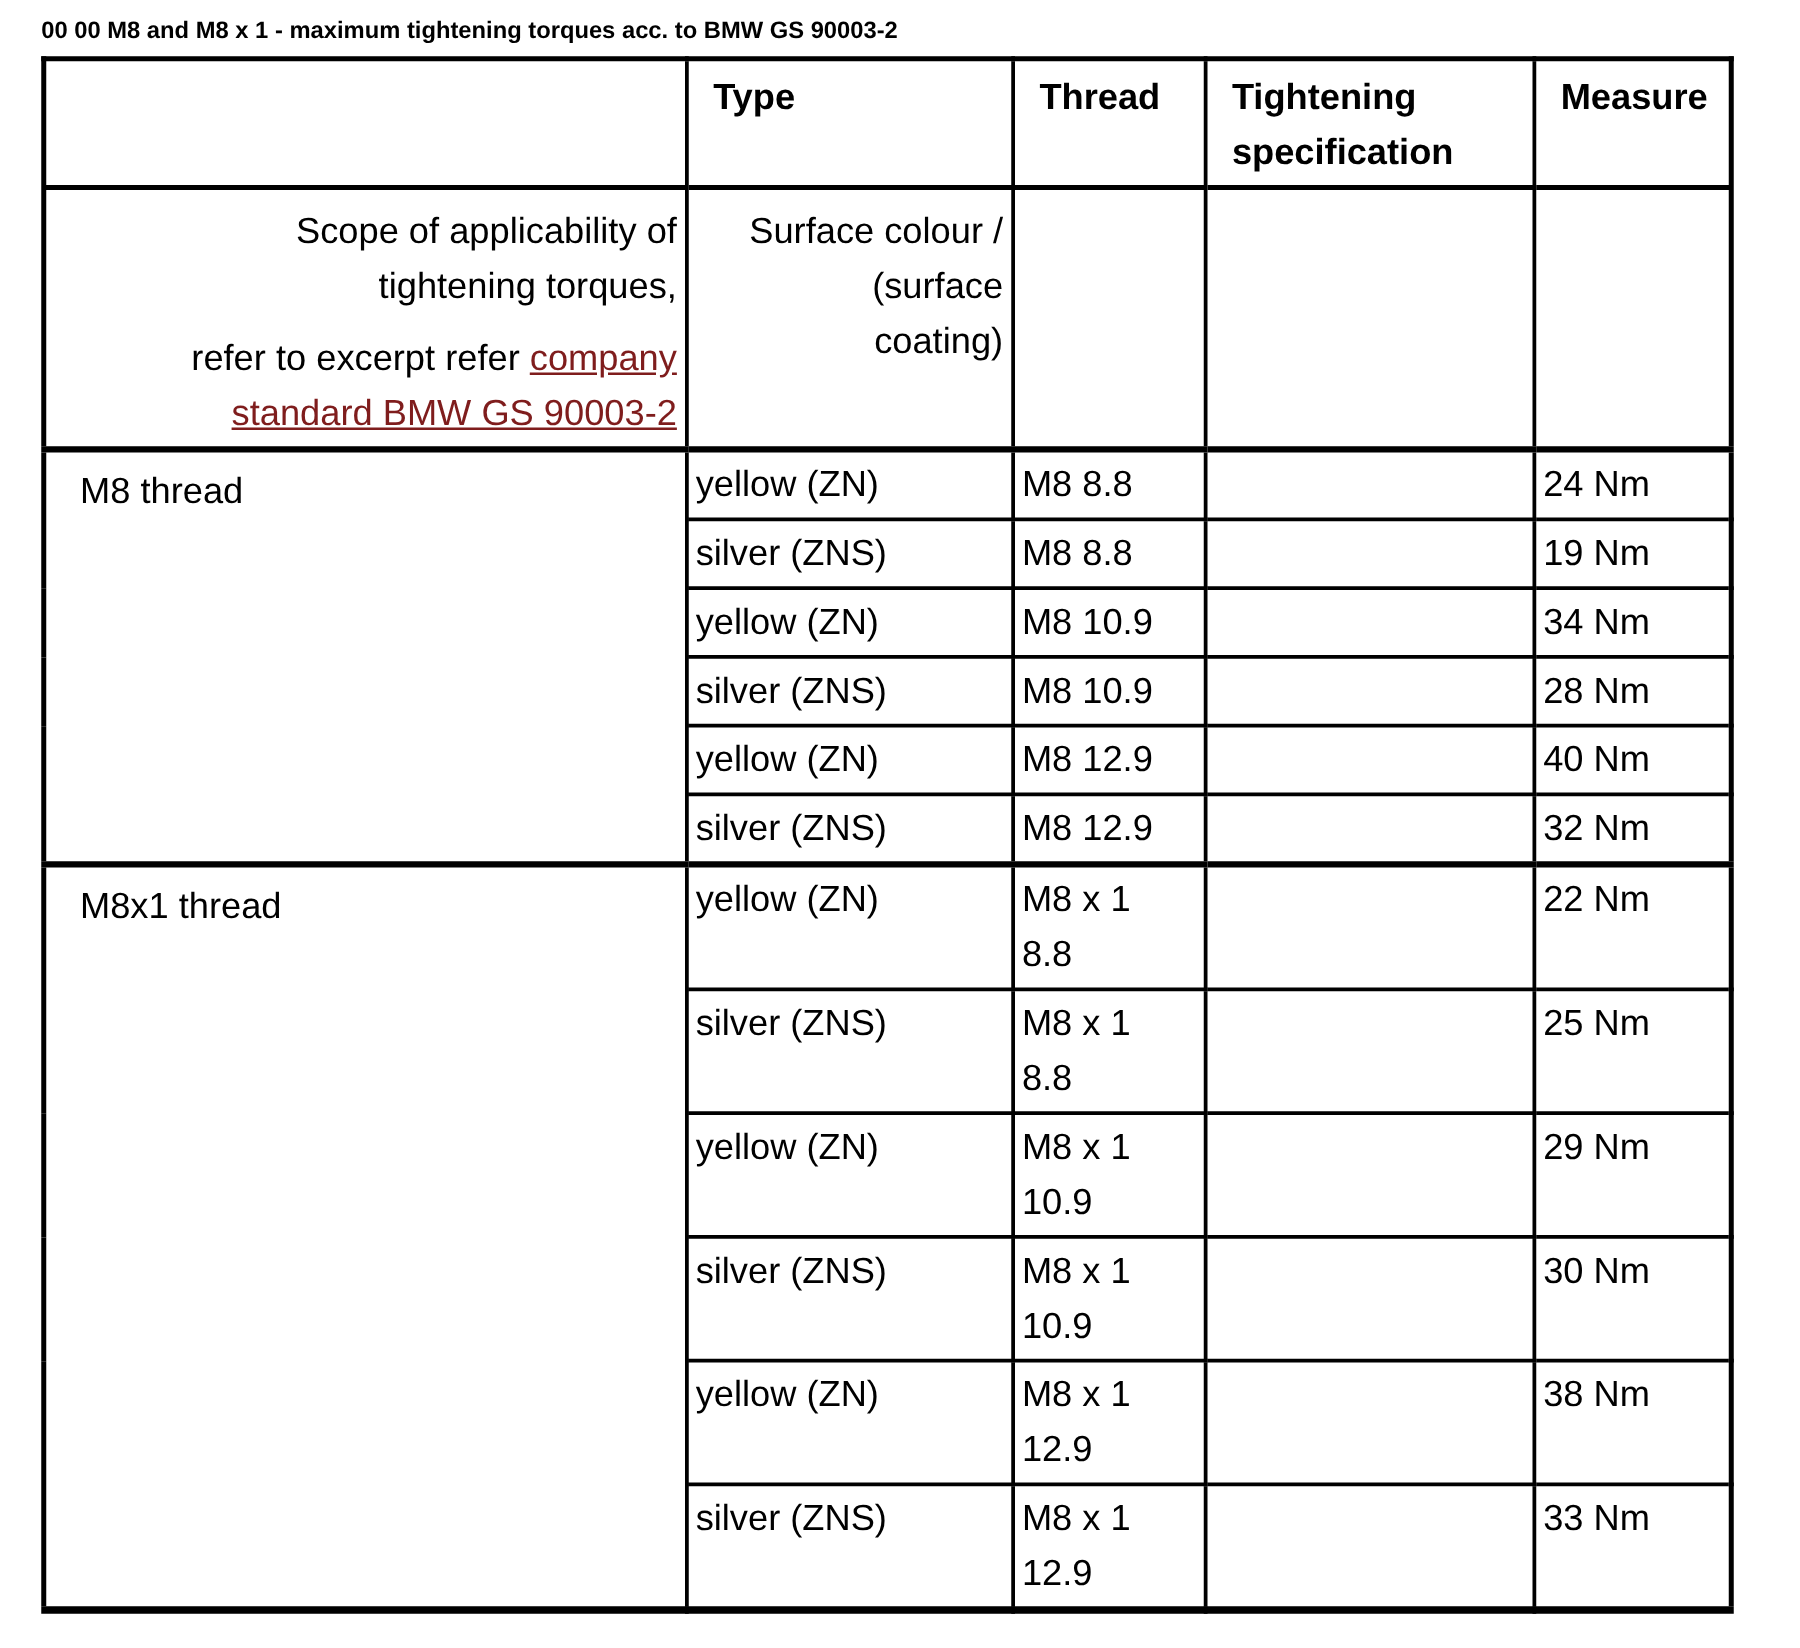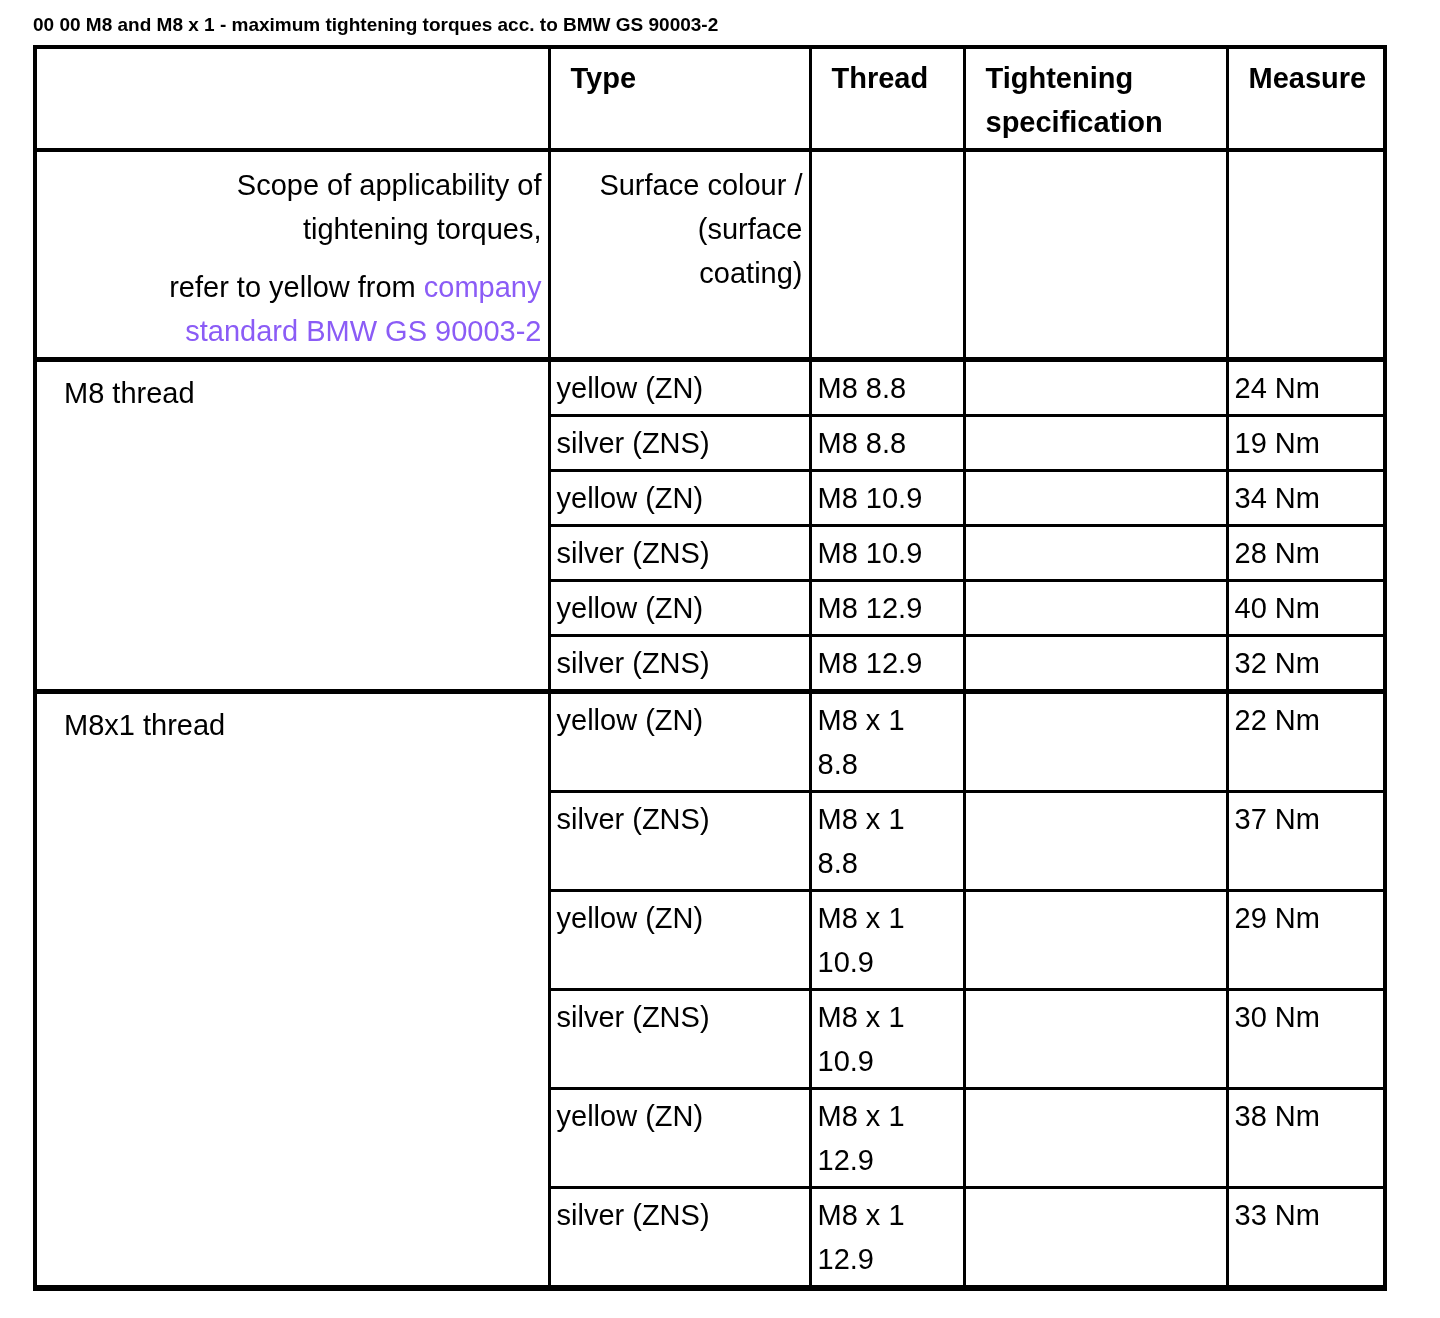--- a/index.html
+++ b/index.html
@@ -45,21 +45,22 @@
   .row-scope    { height: 208px; }
   .row-m8       { height: 55px; }
   .row-m8x1     { height: 99px; }
   .row-scope td { border-top-width: 4px; padding-top: 11px; text-align: right; }
   tr.section-start td { border-top-width: 5px; }
   .label-cell { padding-top: 9px; }
   .pre { white-space: pre-line; }
   p { margin: 0; }
   .para2 { margin-top: 14px; }
   a.doc-link {
-    color: #8b5cf6;
+    color: #7f1d1d;
+    text-decoration: underline;
     white-space: pre-line;
     cursor: pointer;
   }
 </style>
 </head>
 <body>
 
 <div class="page-title">00 00 M8 and M8 x 1 - maximum tightening torques acc. to BMW GS 90003-2</div>
 
 <table class="torque-table">
@@ -78,21 +79,21 @@
     <th class="pre">Thread</th>
     <th class="pre">Tightening
 specification</th>
     <th class="pre">Measure</th>
   </tr>
 
   <tr class="row-scope">
     <td class="col1">
       <p class="pre">Scope of applicability of
 tightening torques,</p>
-      <p class="para2"><span>refer to yellow from </span><a class="doc-link">company
+      <p class="para2"><span>refer to excerpt refer </span><a class="doc-link">company
 standard BMW GS 90003-2</a></p>
     </td>
     <td class="pre">Surface colour /
 (surface
 coating)</td>
     <td></td>
     <td></td>
     <td></td>
   </tr>
 
@@ -140,21 +141,21 @@
     <td class="pre">M8 x 1
 8.8</td>
     <td></td>
     <td>22 Nm</td>
   </tr>
   <tr class="row-m8x1">
     <td>silver (ZNS)</td>
     <td class="pre">M8 x 1
 8.8</td>
     <td></td>
-    <td>37 Nm</td>
+    <td>25 Nm</td>
   </tr>
   <tr class="row-m8x1">
     <td>yellow (ZN)</td>
     <td class="pre">M8 x 1
 10.9</td>
     <td></td>
     <td>29 Nm</td>
   </tr>
   <tr class="row-m8x1">
     <td>silver (ZNS)</td>

